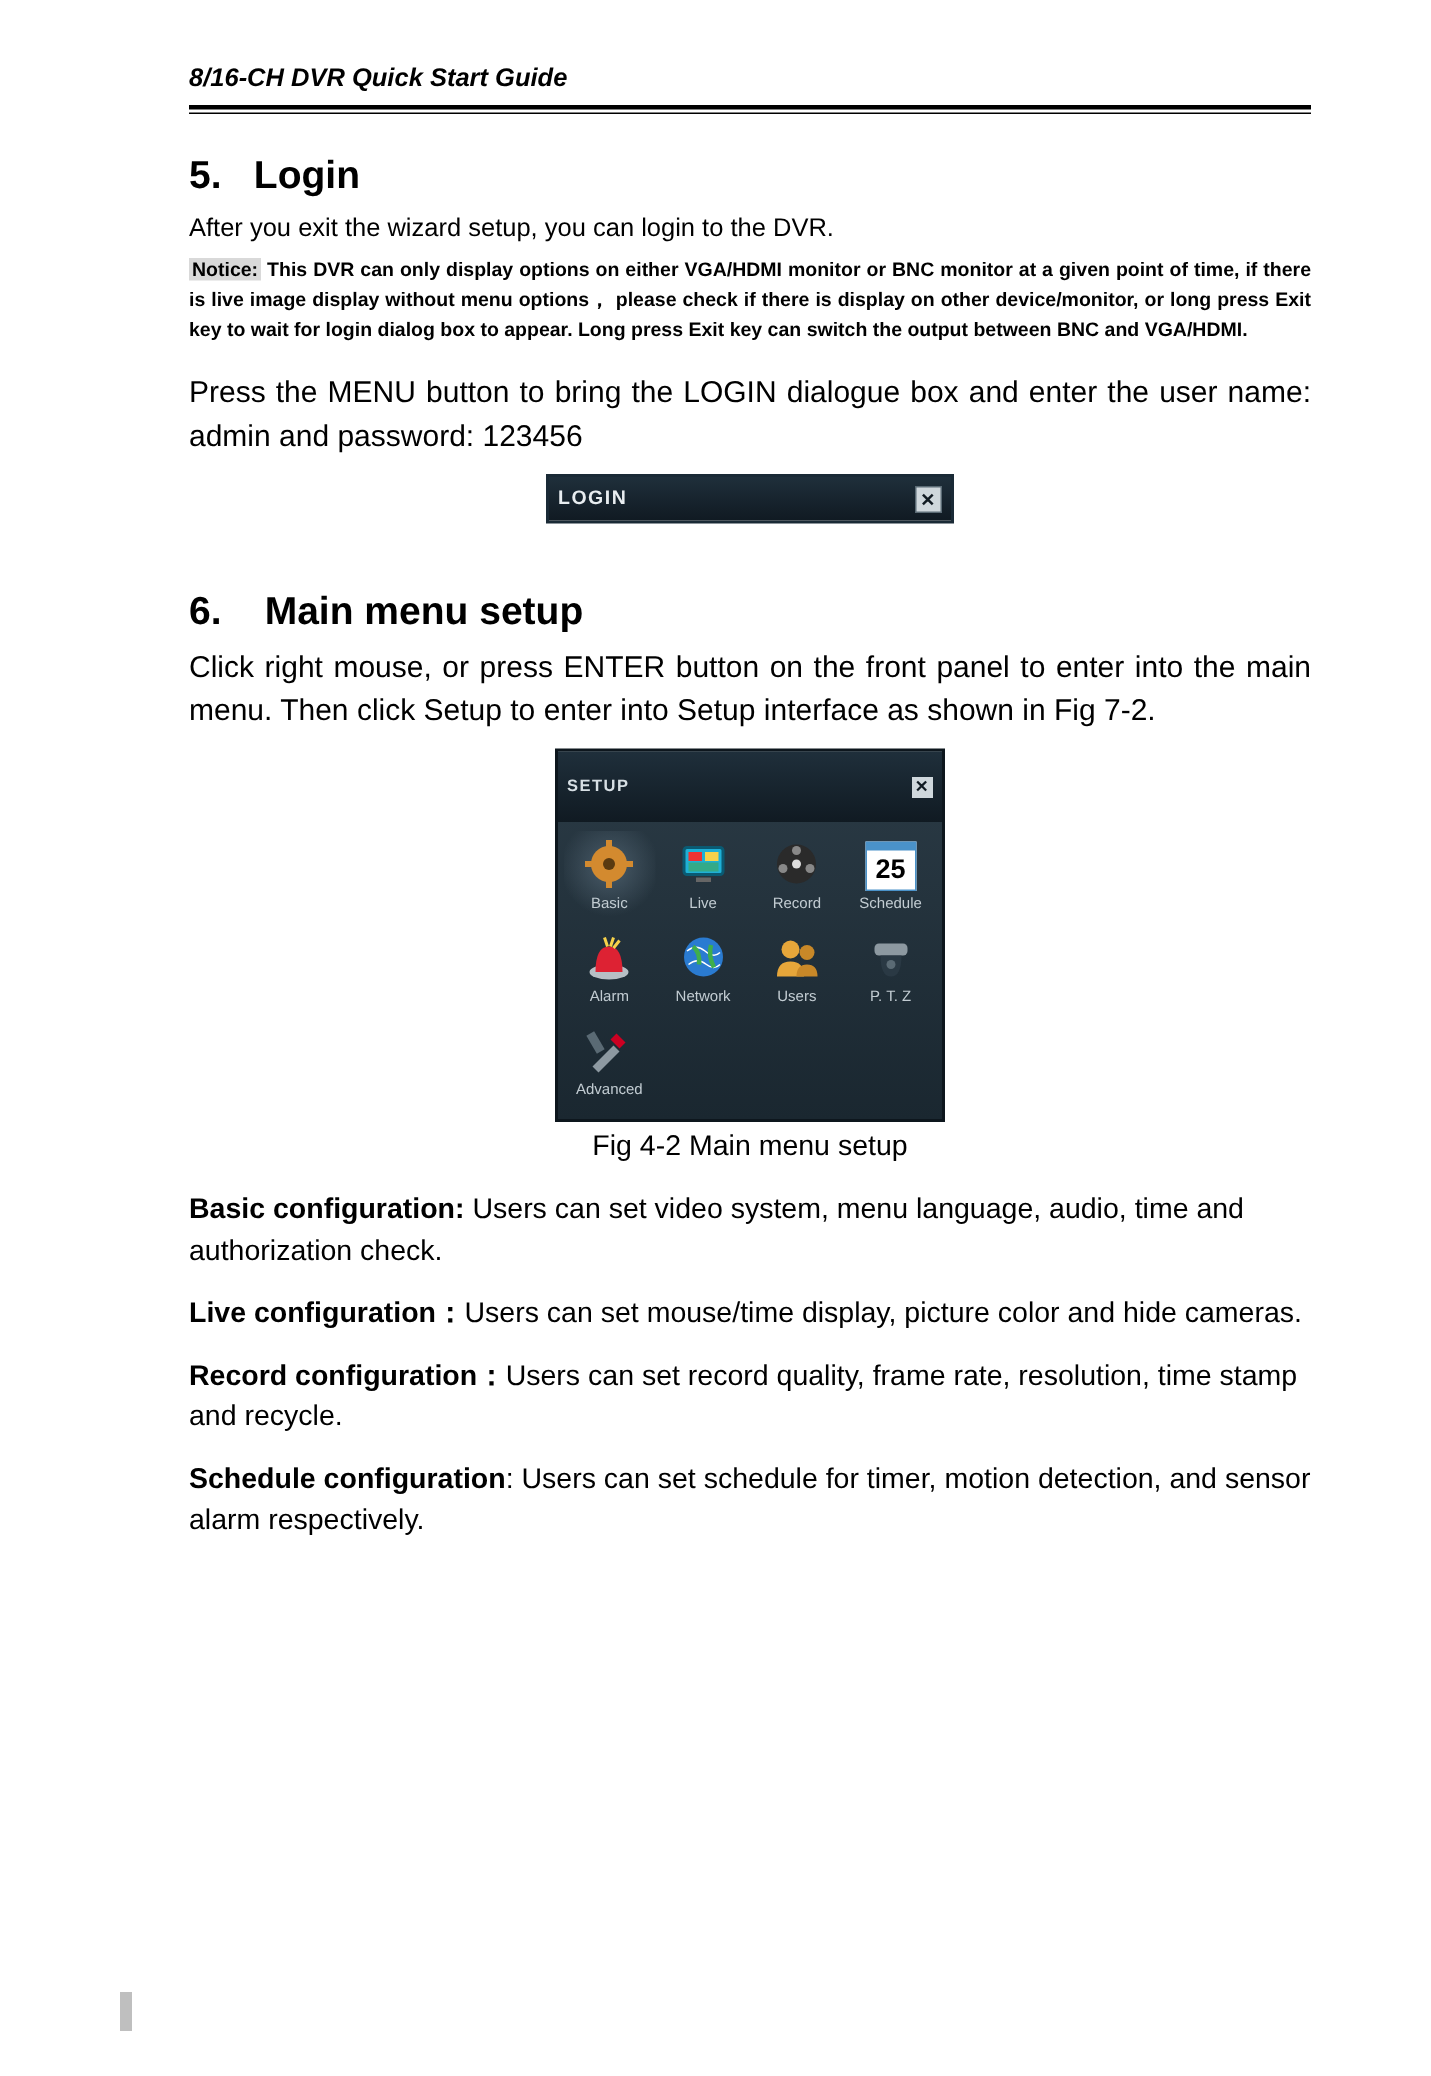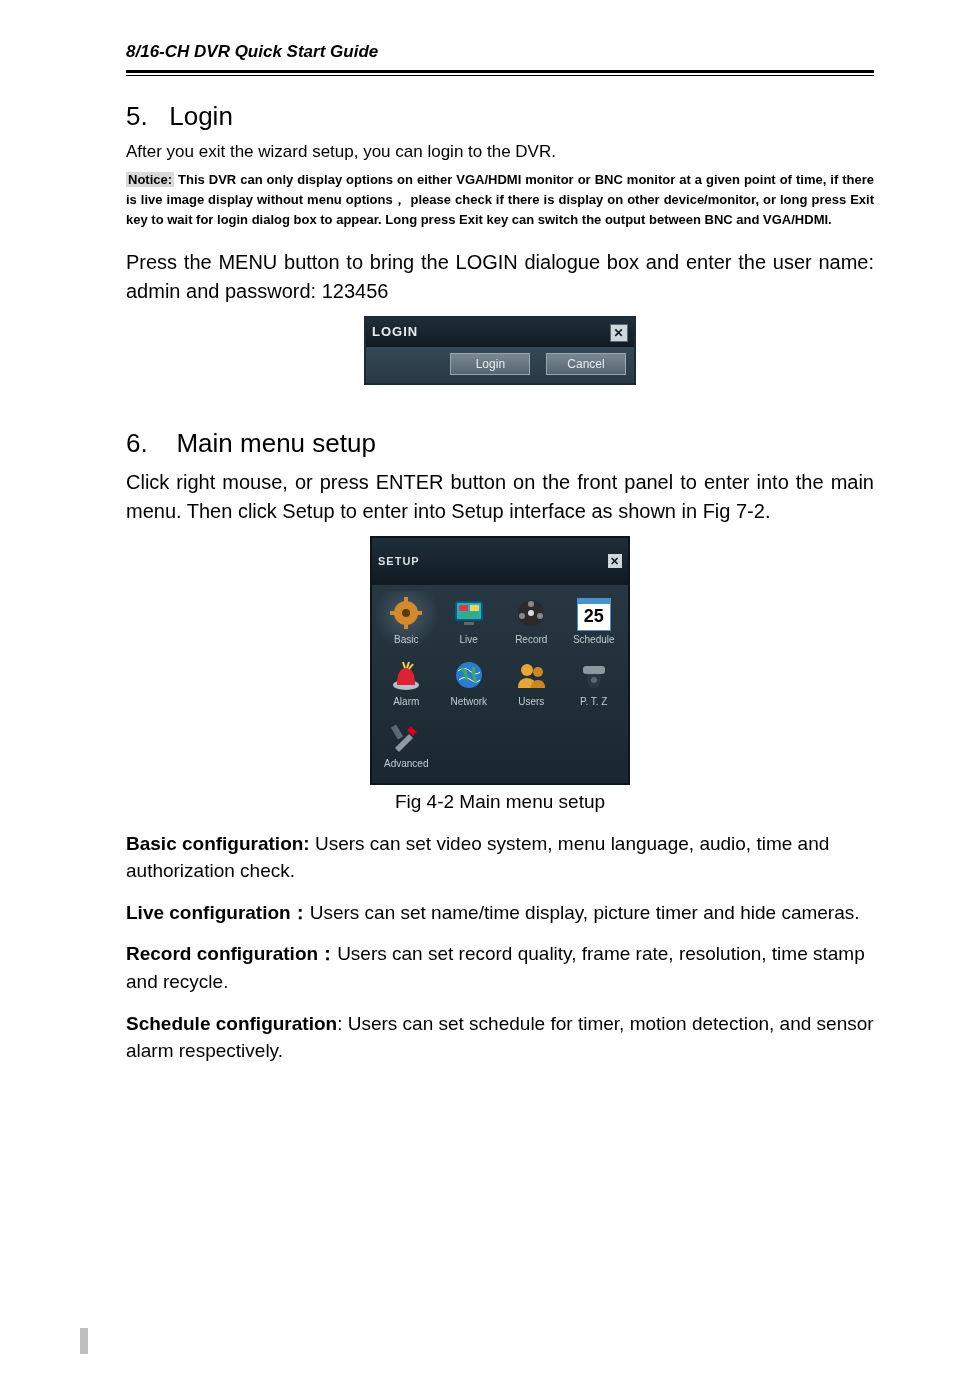--- a/index.html
+++ b/index.html
@@ -22,21 +22,21 @@
   .header-rule-outer {
     border-top: 3px solid #000;
     margin-bottom: 2px;
   }
   .header-rule-inner {
     border-top: 1px solid #000;
     margin-bottom: 18px;
   }
   h1.section {
     font-size: 26px;
-    font-weight: normal;
+    font-weight: bold;
     margin: 22px 0 6px 0;
   }
   h1.section .num { display:inline-block; min-width: 36px; }
   p { margin: 6px 0 10px 0; }
   .smallp { font-size: 17px; margin: 4px 0 6px 0; }
   .notice-line { font-size: 13px; line-height: 1.55; text-align: justify; }
   .notice-label {
     font-weight: bold;
     background: #d9d9d9;
     padding: 0 2px;
@@ -199,24 +199,20 @@
   <span class="notice-label">Notice:</span><span class="bold"> This DVR can only display options on either VGA/HDMI monitor or BNC monitor at a given point of time, if there is live image display without menu options， please check if there is display on other device/monitor, or long press Exit key to wait for login dialog box to appear. Long press Exit key can switch the output between BNC and VGA/HDMI.</span>
 </p>
 
 <p class="body-p indent">Press the MENU button to bring the LOGIN dialogue box and enter the user name: admin and password: 123456</p>
 
 <div class="login-dialog">
   <div class="login-titlebar">
     <span>LOGIN</span>
     <span class="login-x">✕</span>
   </div>
-  <div class="login-buttons">
-    <span class="login-btn">Login</span>
-    <span class="login-btn">Cancel</span>
-  </div>
 </div>
 
 <h1 class="section">
   <span class="num">6.</span>
   &nbsp;<span>Main menu setup</span>
 </h1>
 
 <p class="body-p">Click right mouse, or press ENTER button on the front panel to enter into the main menu. Then click Setup to enter into Setup interface as shown in Fig 7-2.</p>
 
 <div class="setup-panel">
@@ -338,21 +334,21 @@
     <div class="setup-cell empty"></div>
   </div>
 </div>
 
 <div class="fig-caption">Fig 4-2 Main menu setup</div>
 
 <p class="config-p">
   <span class="lead">Basic configuration:</span><span> Users can set video system, menu language, audio, time and authorization check.</span>
 </p>
 <p class="config-p">
-  <span class="lead">Live configuration：</span><span>Users can set name/time display, picture timer and hide cameras.</span>
+  <span class="lead">Live configuration：</span><span>Users can set mouse/time display, picture color and hide cameras.</span>
 </p>
 <p class="config-p">
   <span class="lead">Record configuration：</span><span>Users can set record quality, frame rate, resolution, time stamp and recycle.</span>
 </p>
 <p class="config-p">
   <span class="lead">Schedule configuration</span><span>: </span><span>Users can set schedule for timer, motion detection, and sensor alarm respectively.</span>
 </p>
 
 <div class="left-tab"></div>
 

